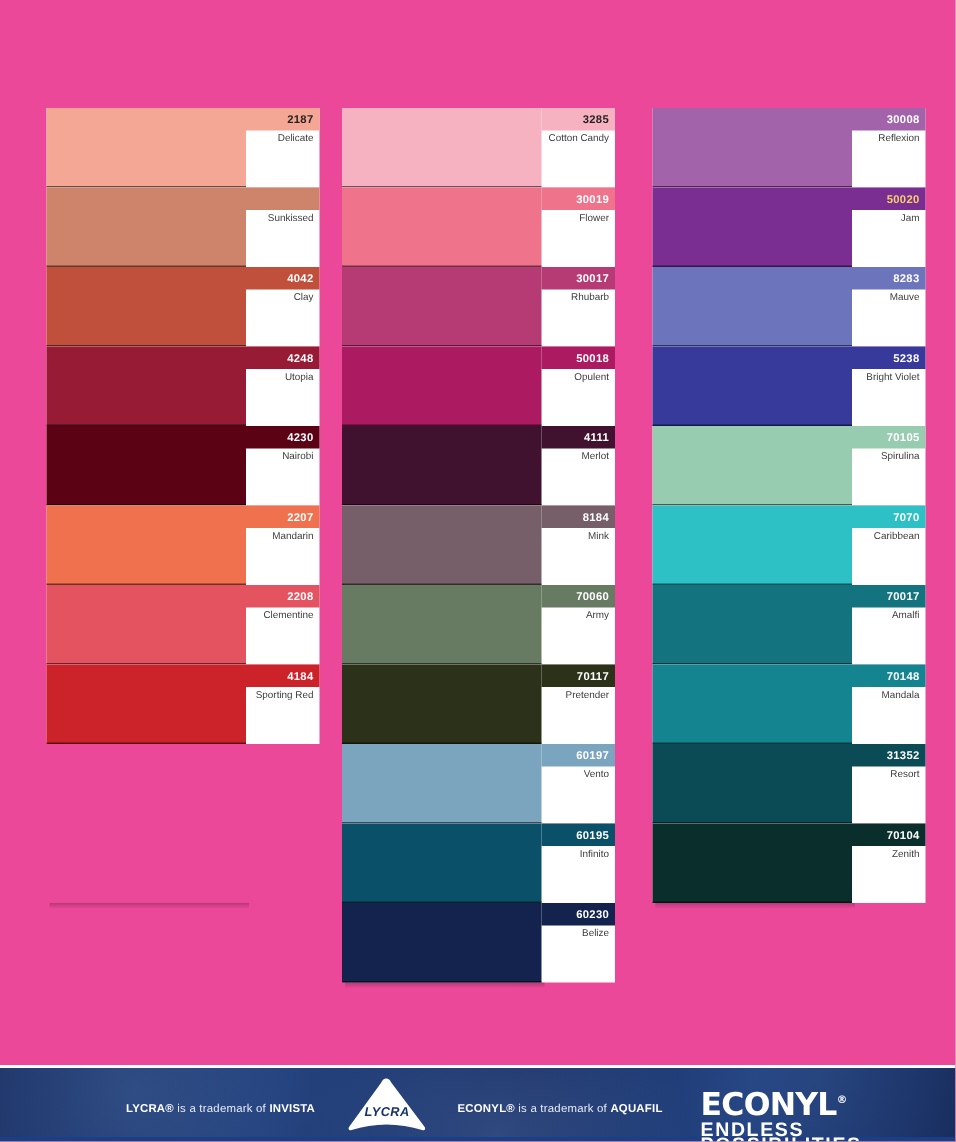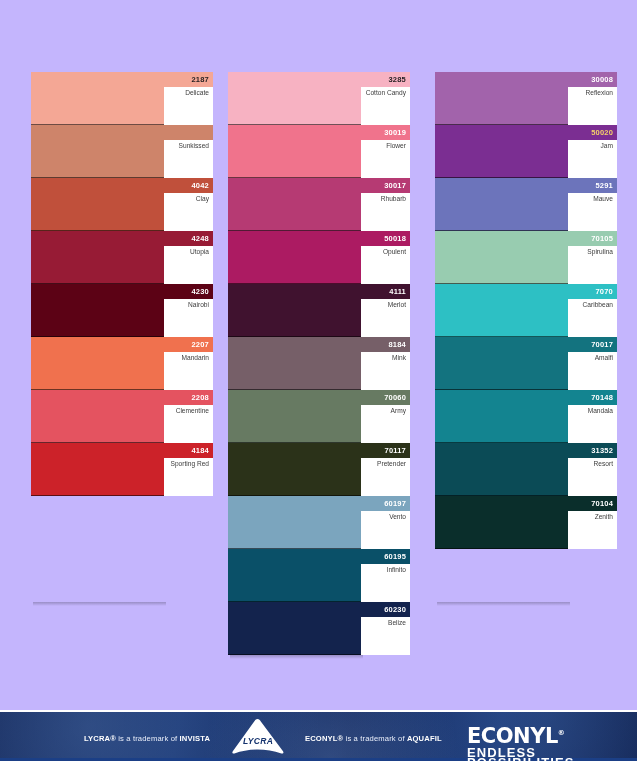--- a/index.html
+++ b/index.html
@@ -15,21 +15,21 @@
     position: relative;
   }
 
   
   #board {
     position: absolute;
     left: 0;
     top: 0;
     width: 637px;
     height: 710px;
-    background: #c4b5fd;
+    background: #ec4899;
   }
 
   .column {
     position: absolute;
     top: 72px;
     width: 182px;
   }
   .col-0 { left: 31px; }
   .col-1 { left: 228px; }
   .col-2 { left: 435px; }
@@ -343,22 +343,29 @@
       <div class="swatch">
         <div class="chip" style="background: rgb(123, 46, 146);"></div>
         <div class="code-bar" style="background: rgb(123, 46, 146);"></div>
         <div class="code" style="color: rgb(244, 208, 106);">50020</div>
         <div class="name">Jam</div>
         <div class="divider"></div>
       </div>
       <div class="swatch">
         <div class="chip" style="background: rgb(108, 116, 187);"></div>
         <div class="code-bar" style="background: rgb(108, 116, 187);"></div>
-        <div class="code" style="color: rgb(255, 255, 255);">5291</div>
+        <div class="code" style="color: rgb(255, 255, 255);">8283</div>
         <div class="name">Mauve</div>
+        <div class="divider"></div>
+      </div>
+      <div class="swatch">
+        <div class="chip" style="background: rgb(55, 57, 155);"></div>
+        <div class="code-bar" style="background: rgb(55, 57, 155);"></div>
+        <div class="code" style="color: rgb(255, 255, 255);">5238</div>
+        <div class="name">Bright Violet</div>
         <div class="divider"></div>
       </div>
       <div class="swatch">
         <div class="chip" style="background: rgb(152, 204, 176);"></div>
         <div class="code-bar" style="background: rgb(152, 204, 176);"></div>
         <div class="code" style="color: rgb(255, 255, 255);">70105</div>
         <div class="name">Spirulina</div>
         <div class="divider"></div>
       </div>
       <div class="swatch">

